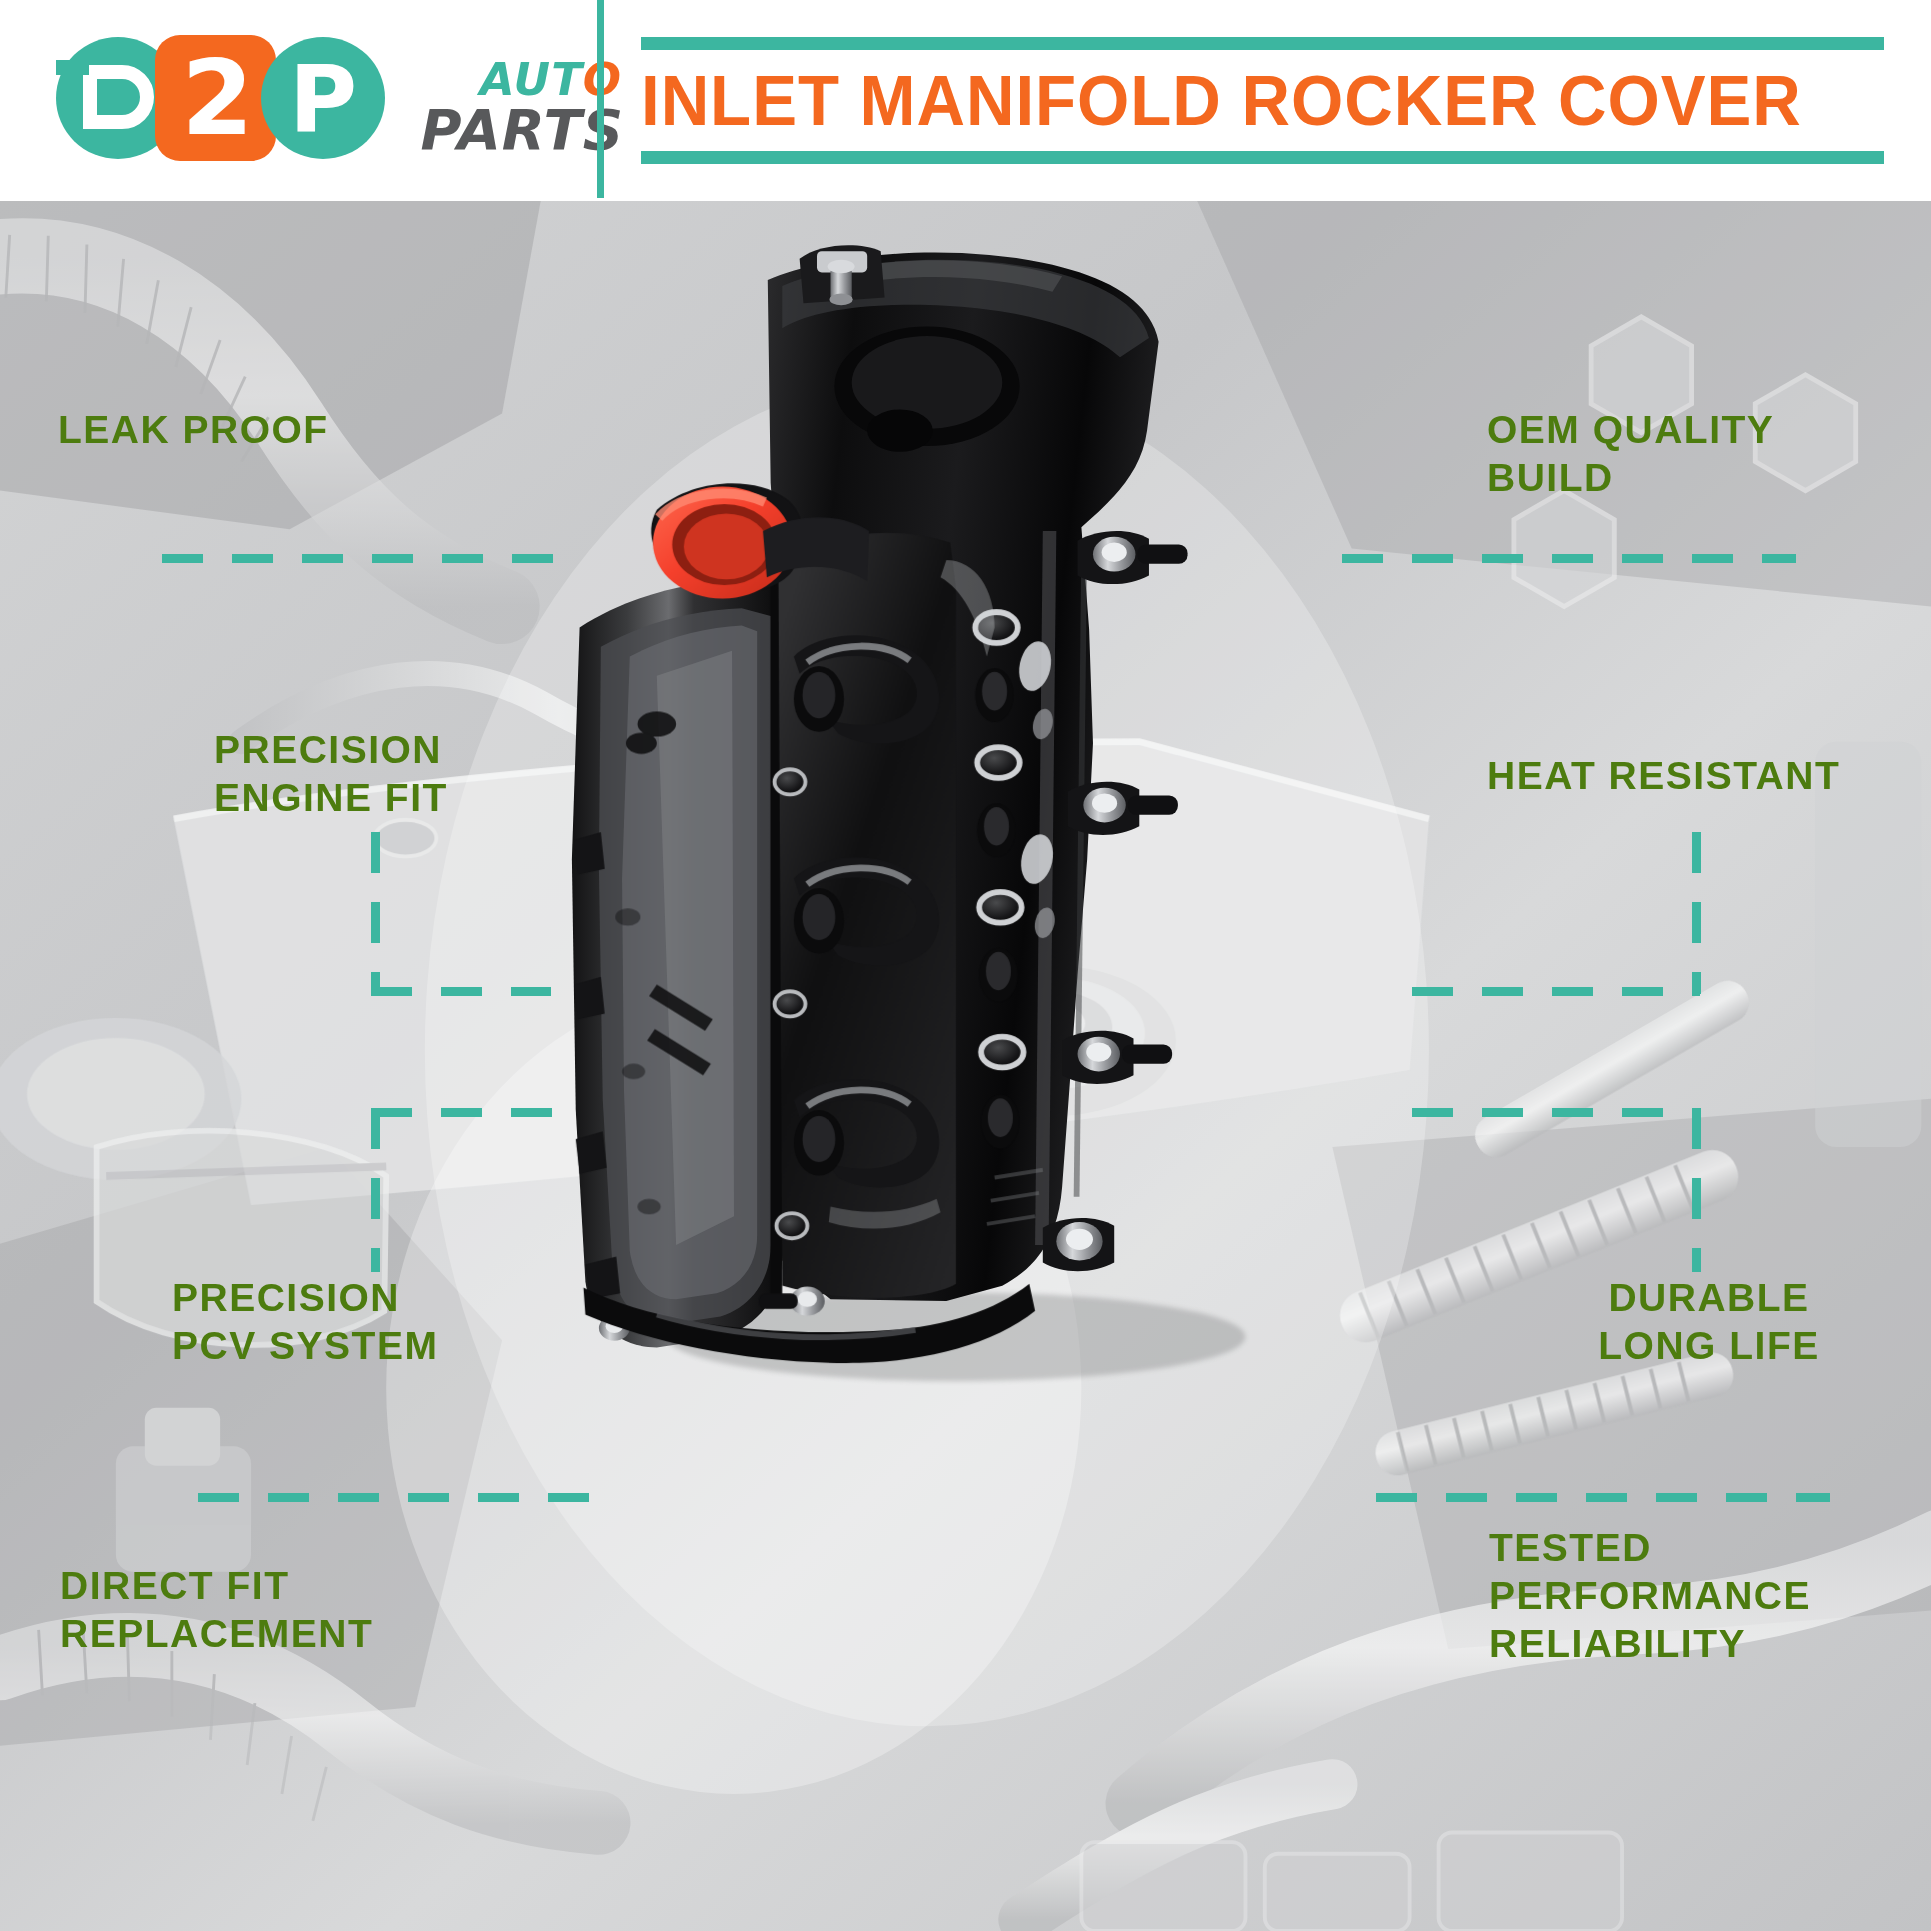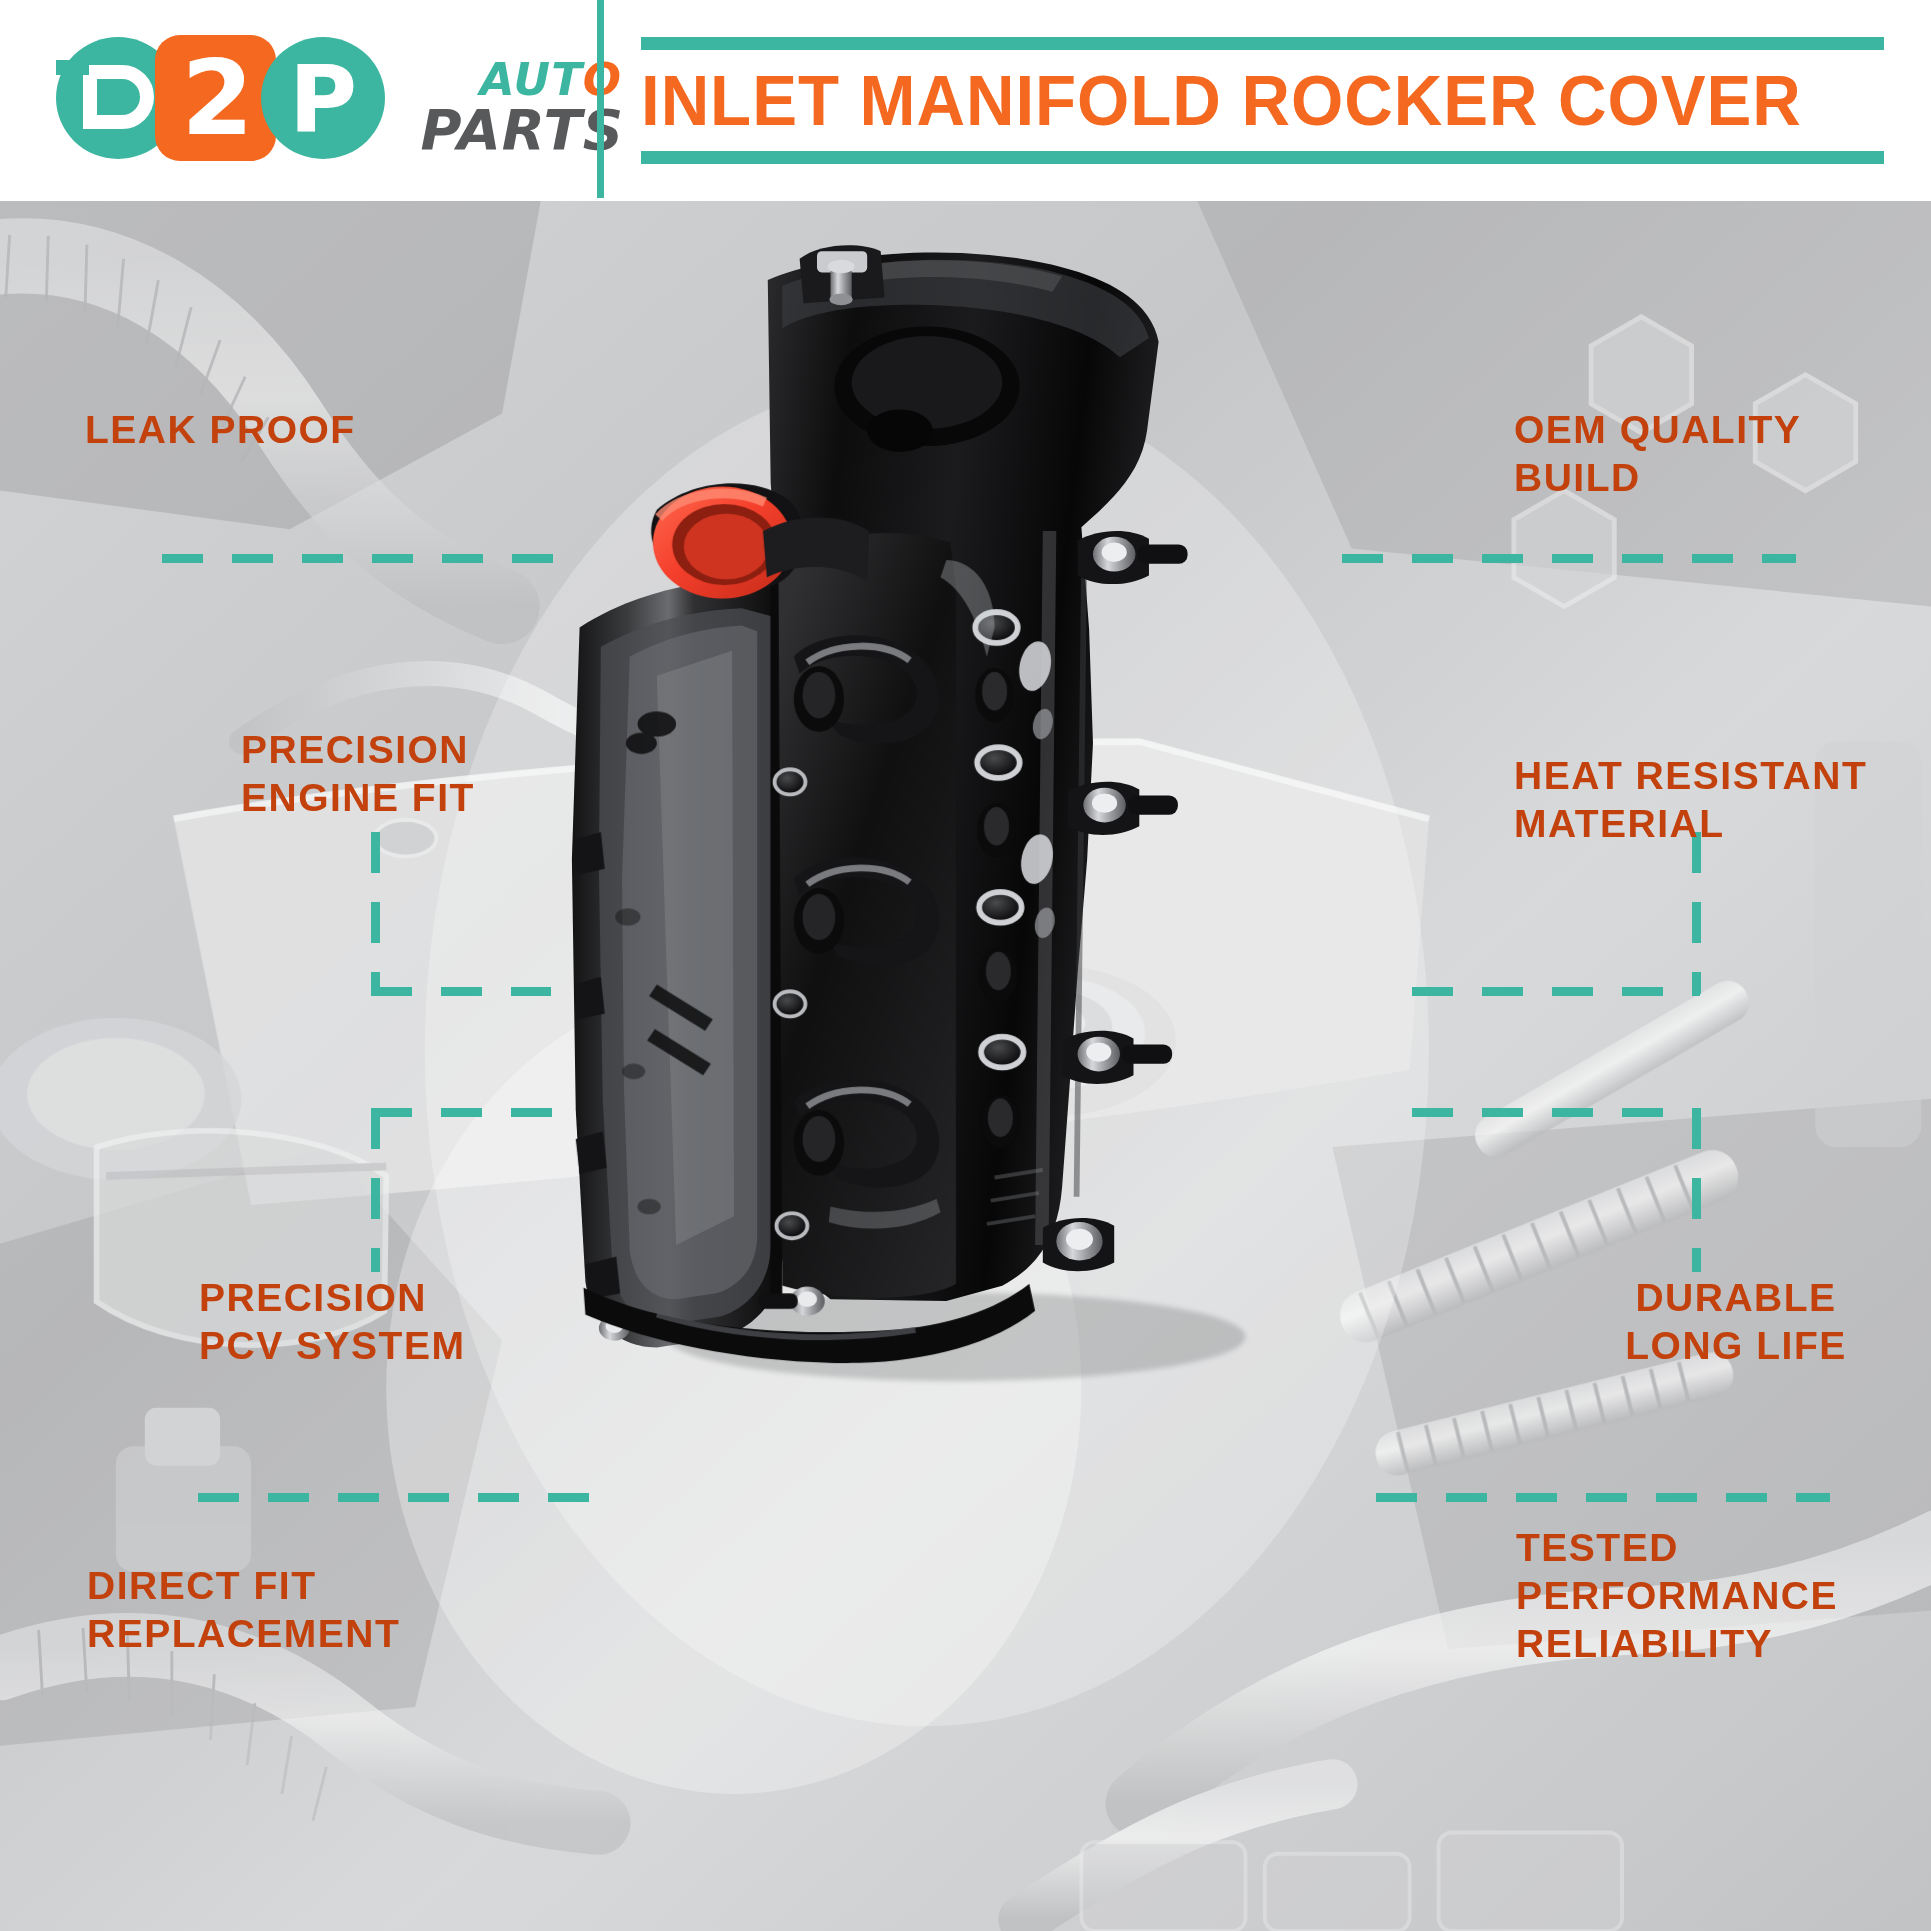--- a/index.html
+++ b/index.html
@@ -93,22 +93,22 @@
   
   .product {
     position:absolute; left:541px; top:241px; width:772px; height:1159px;
     z-index:10;
   }
   .product svg{ display:block; width:772px; height:1159px; }
 
   
   .callout {
     position:absolute; z-index:30;
-    font-weight:bold; color:#c2410c;
-    font-size:39px; line-height:48px; letter-spacing:1.5px;margin-left:27px;
+    font-weight:bold; color:#4d7c0f;
+    font-size:39px; line-height:48px; letter-spacing:1.5px;
   }
   .callout.right { text-align:left; }
   .callout.left  { text-align:left; }
 
   
   .dash-h {
     position:absolute; z-index:28; height:8.7px;
     background-image:linear-gradient(to right,#3cb6a0 0 41px, transparent 41px 70px);
     background-size:70px 8.7px; background-repeat:repeat-x;
   }
@@ -558,21 +558,20 @@
 
   <div class="callout left" style="left:214px; top:726px; width:444px;">
     <div>PRECISION</div>
     <div>ENGINE FIT</div>
   </div>
   <div class="dash-v" style="left:371px; top:832px; height:162px;"></div>
   <div class="dash-h" style="left:371px; top:987px; width:180px;"></div>
 
   <div class="callout right" style="left:1487px; top:752px; width:444px;">
     <div>HEAT RESISTANT</div>
-    <div>MATERIAL</div>
   </div>
   <div class="dash-v" style="left:1692px; top:832px; height:162px;"></div>
   <div class="dash-h" style="left:1412px; top:987px; width:288px;"></div>
 
   <div class="callout left" style="left:172px; top:1274px; width:454px;">
     <div>PRECISION</div>
     <div>PCV SYSTEM</div>
   </div>
   <div class="dash-v" style="left:371px; top:1108px; height:164px;"></div>
   <div class="dash-h" style="left:371px; top:1108px; width:189px;"></div>

